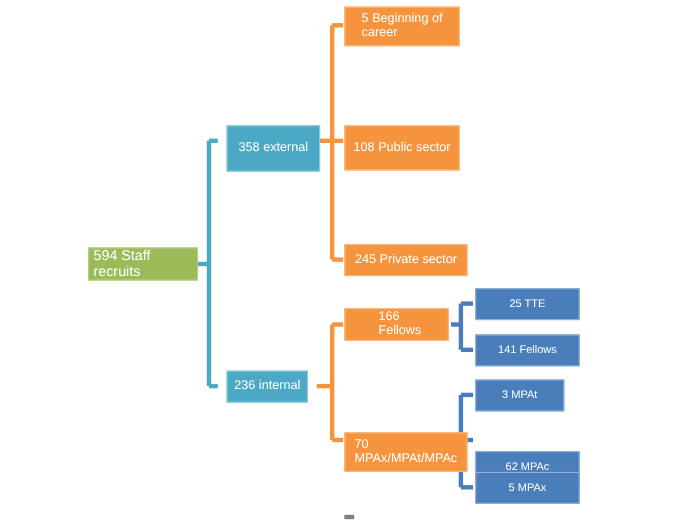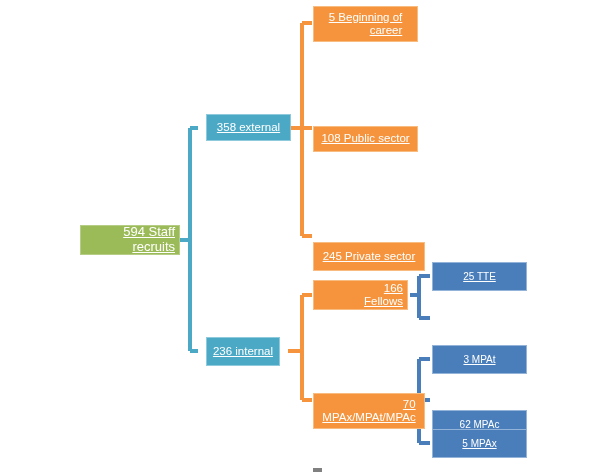--- a/index.html
+++ b/index.html
@@ -25,26 +25,25 @@
     width: 615px;
     height: 476px;
     pointer-events: none;
   }
   .node {
     position: absolute;
     box-sizing: border-box;
     display: flex;
     align-items: center;
     justify-content: center;
-    text-align: right;
+    text-align: left;
     color: #ffffff;
     line-height: 1.15;
     padding: 2px 4px;
     white-space: pre-line;
-    text-decoration: underline;
   }
   .node-root {
     background: #9bbb59;
     border: 1px solid #b5cd84;
     font-size: 13px;
   }
   .node-l1 {
     background: #4ba9c6;
     border: 1px solid #8ecadb;
     font-size: 11.5px;
@@ -96,40 +95,41 @@
 
     <path d="M410 400 H419" stroke="#4a7ebb" stroke-width="4" fill="none"></path>
     <path d="M419 359 H430" stroke="#4a7ebb" stroke-width="4" fill="none"></path>
     <path d="M419 443 H430" stroke="#4a7ebb" stroke-width="4" fill="none"></path>
     <path d="M419 359 V443" stroke="#4a7ebb" stroke-width="4" fill="none"></path>
     <path d="M419 400 H430" stroke="#4a7ebb" stroke-width="4" fill="none"></path>
   </svg>
 
   <div class="node node-root" style="left:80px; top:225px; width:100px; height:30px;">594 Staff recruits</div>
 
-  <div class="node node-l1" style="left:206px; top:114px; width:85px; height:27px;">358 external</div>
+  <div class="node node-l1" style="left:206px; top:114px; width:85px; height:42px;">358 external</div>
 
   <div class="node node-l1" style="left:206px; top:337px; width:74px; height:29px;">236 internal</div>
 
   <div class="node node-l2" style="left:313px; top:6px; width:105px; height:36px;">5 Beginning of
 career</div>
 
-  <div class="node node-l2" style="left:313px; top:114px; width:105px; height:26px;margin-top:12px;">108 Public sector</div>
+  <div class="node node-l2" style="left:313px; top:114px; width:105px; height:41px;">108 Public sector</div>
 
-  <div class="node node-l2" style="left:313px; top:222px; width:112px; height:29px;margin-top:20px;">245 Private sector</div>
+  <div class="node node-l2" style="left:313px; top:222px; width:112px; height:29px;">245 Private sector</div>
 
   <div class="node node-l2" style="left:313px; top:280px; width:95px; height:30px;padding-left:30px;">166 Fellows</div>
 
   <div class="node node-l2" style="left:313px; top:393px; width:112px; height:36px;">70
 MPAx/MPAt/MPAc</div>
 
   <div class="node node-l3" style="left:432px; top:262px; width:95px; height:29px;">25 TTE</div>
 
+  <div class="node node-l3" style="left:432px; top:304px; width:95px; height:29px;">141 Fellows</div>
 
-  <div class="node node-l3" style="left:432px; top:345px; width:95px; height:29px;">3 MPAt</div>
+  <div class="node node-l3" style="left:432px; top:345px; width:81px; height:29px;">3 MPAt</div>
 
   <div class="node node-l3" style="left:432px; top:410px; width:95px; height:29px;">62 MPAc</div>
 
   <div class="node node-l3" style="left:432px; top:429px; width:95px; height:29px;">5 MPAx</div>
 
   <div class="caption-stub" style="left:313px; top:468px;"></div>
 
 </div>
 
 </body></html>

